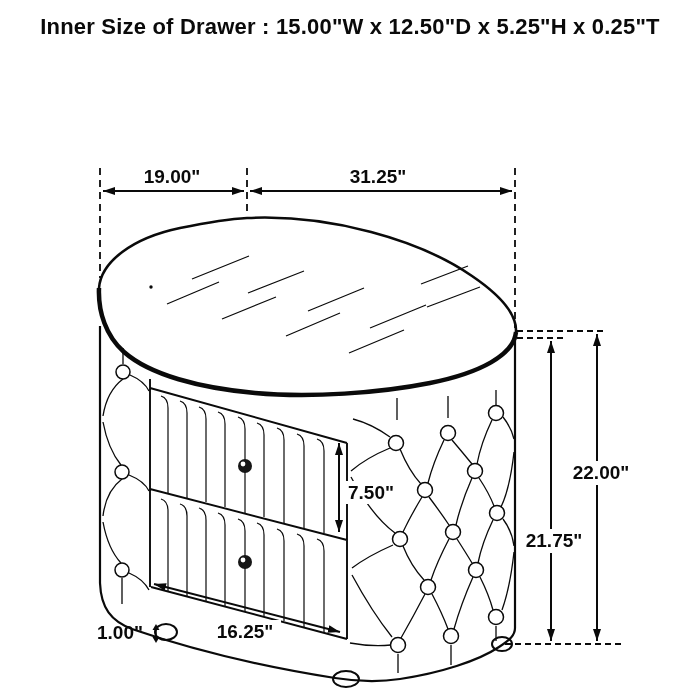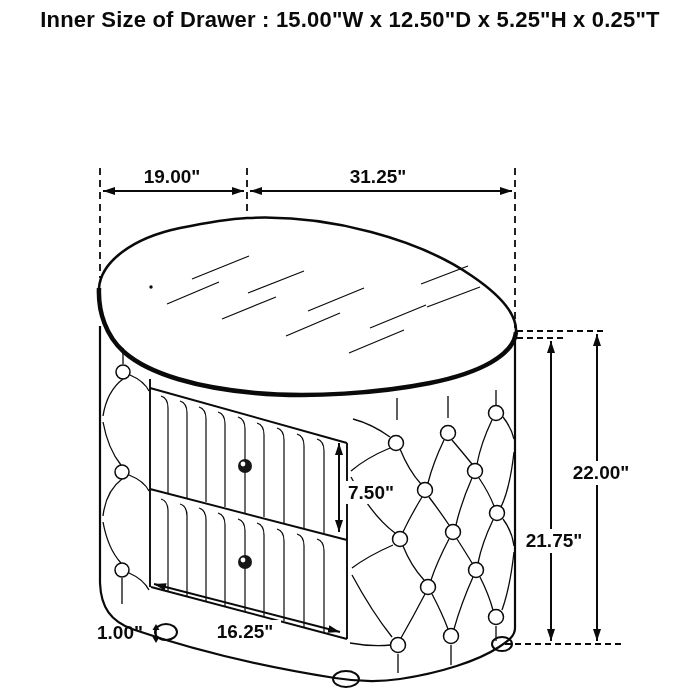--- a/index.html
+++ b/index.html
@@ -1,18 +1,18 @@
 <!DOCTYPE html>
 <html><head>
 <meta charset="utf-8">
 <style>
   html,body{margin:0;padding:0;background:#ffffff;}
   .frame{position:relative;width:700px;height:700px;background:#ffffff;
          font-family:"Liberation Sans",sans-serif;overflow:hidden;}
-  .title{position:absolute;top:7px;left:0;width:700px;text-align:center;
+  .title{position:absolute;top:14px;left:0;width:700px;text-align:center;
          font-size:22px;font-weight:bold;color:#0a0a0a;letter-spacing:0.2px;}
   svg{position:absolute;left:0;top:0;}
   svg text{font-family:"Liberation Sans",sans-serif;font-size:19px;font-weight:bold;
            fill:#0a0a0a;text-anchor:middle;}
   .ln{stroke:#0a0a0a;fill:none;}
 </style>
 </head>
 <body>
 
 <div class="frame">

